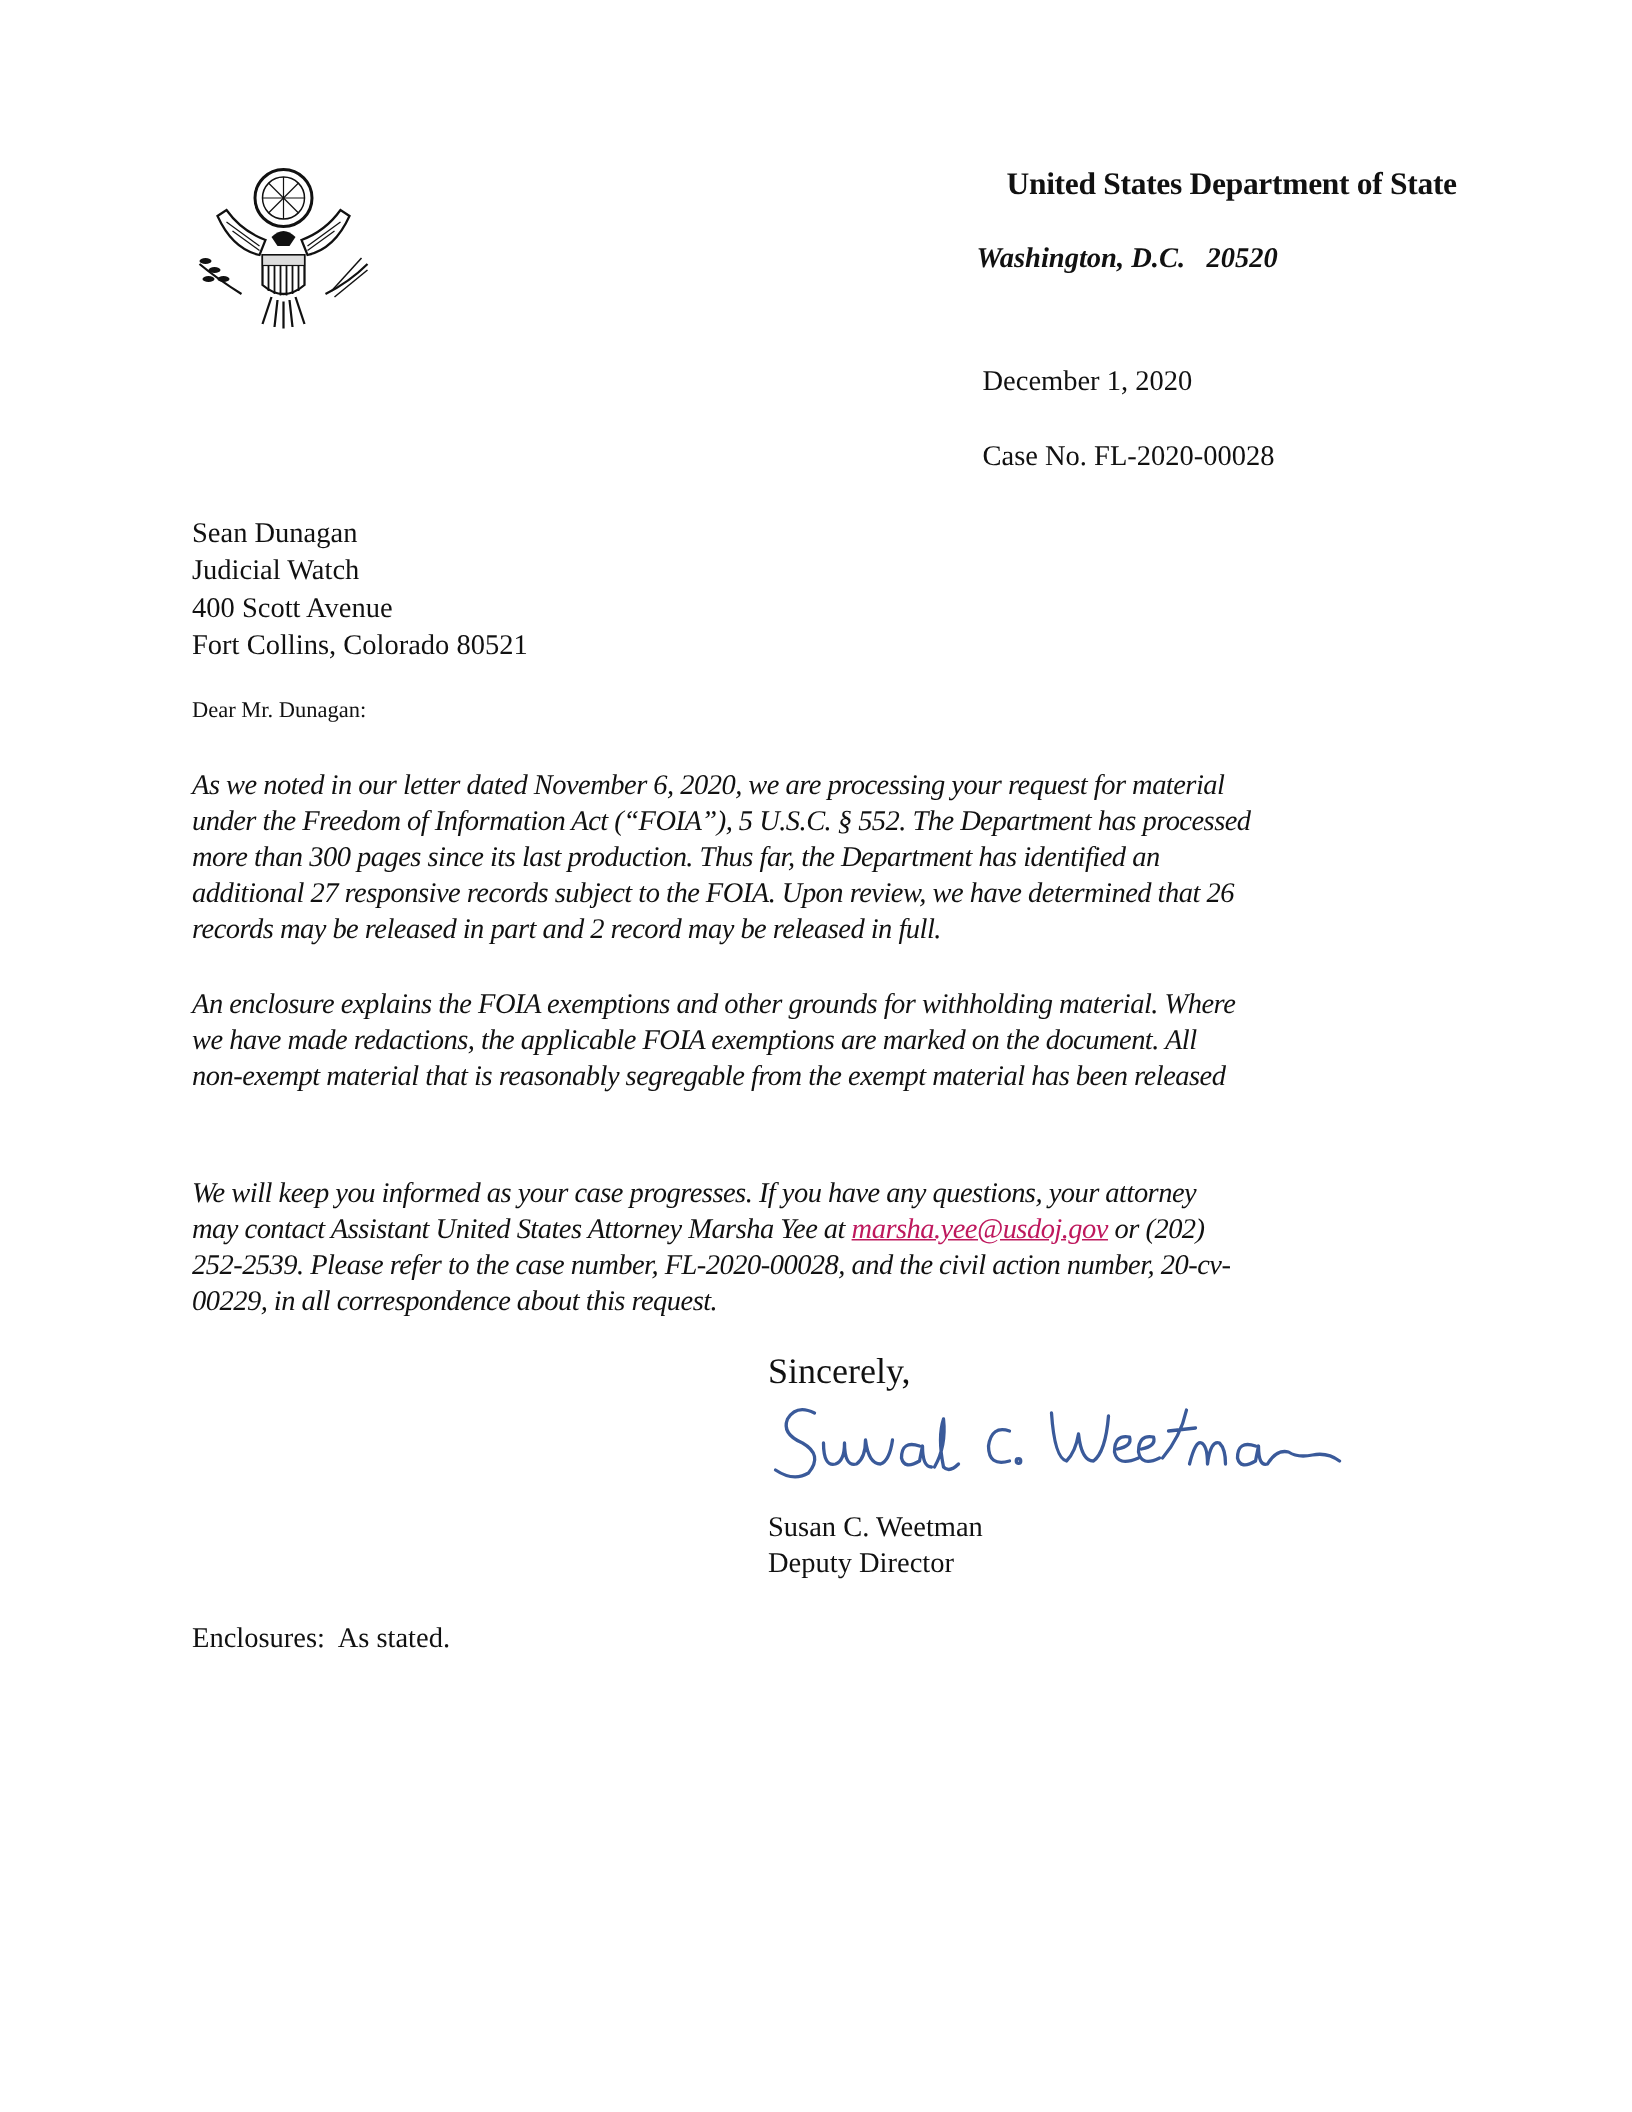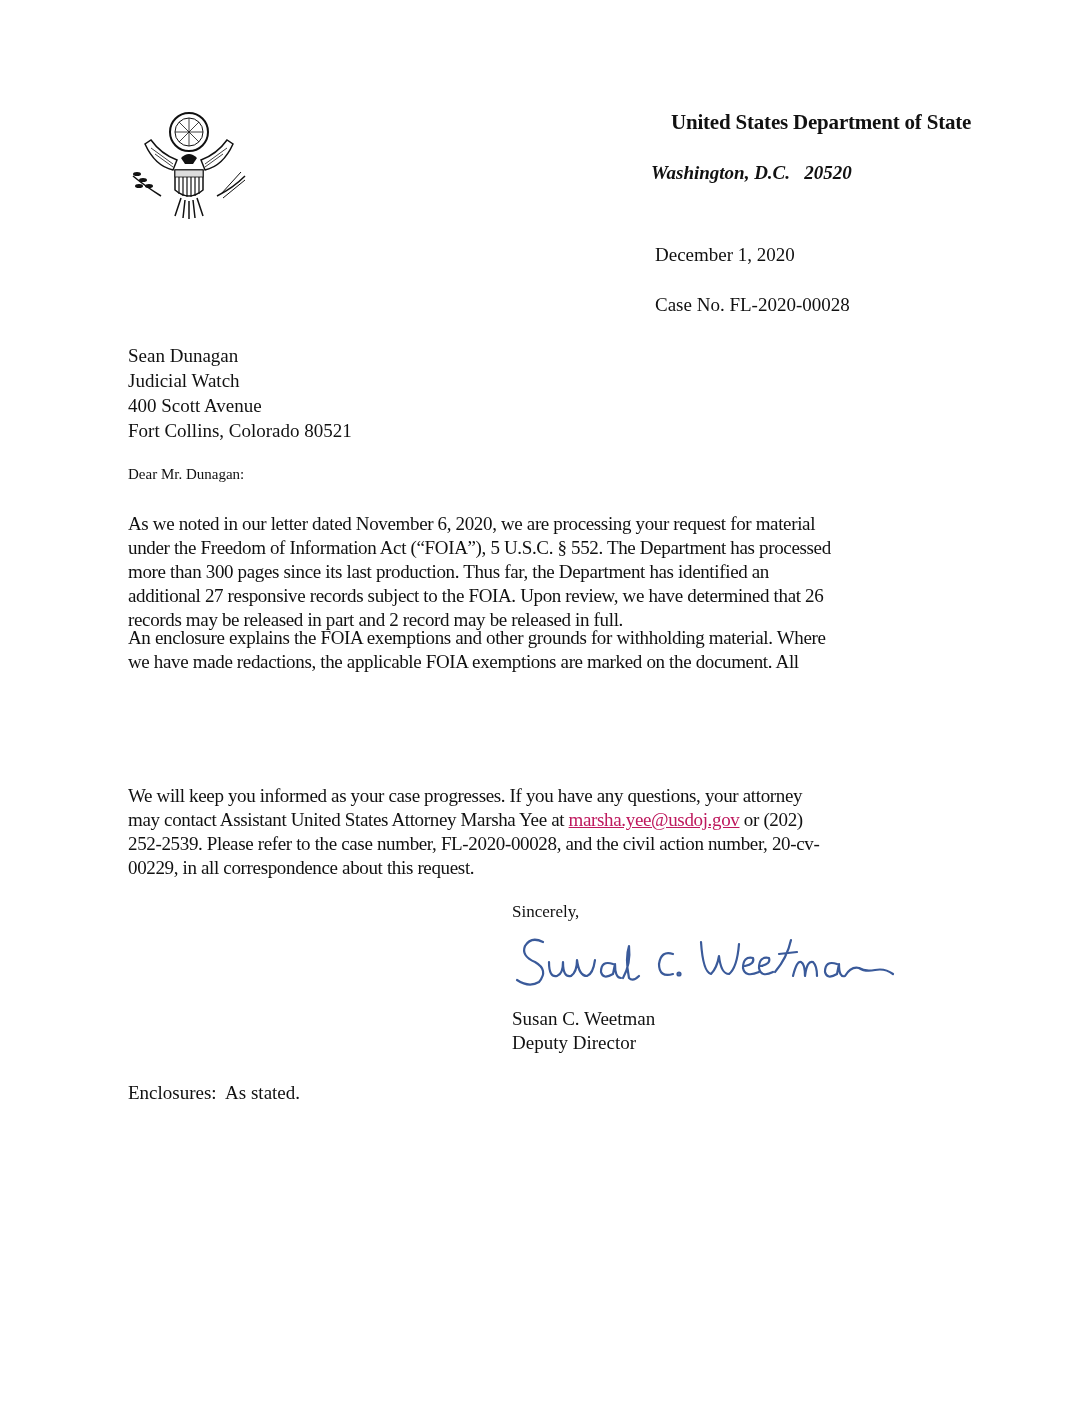--- a/index.html
+++ b/index.html
@@ -10,27 +10,27 @@
     }
     .abs { position: absolute; }
     .seal { left: 125px; top: 106px; width: 130px; height: 115px; }
     .dept { left: 651px; top: 110px; font-size: 21px; font-weight: bold; letter-spacing: -0.2px; margin-left: 20px; }
     .city { left: 651px; top: 162px; font-size: 19px; font-weight: bold; font-style: italic; white-space: pre; }
     .date { left: 655px; top: 244px; font-size: 19px; }
     .case { left: 655px; top: 294px; font-size: 19px; }
     .addr { left: 128px; top: 343px; font-size: 19px; line-height: 25px; }
     .addr div { white-space: nowrap; }
     .salut { left: 128px; top: 466px; font-size: 15px; }
-    .para { left: 128px; width: 840px; font-size: 19px; line-height: 24px; letter-spacing: -0.35px; }
+    .para { left: 128px; width: 840px; font-size: 19px; line-height: 24px; letter-spacing: -0.35px; font-style: italic; }
     .p1 { top: 512px; }
-    .p2 { top: 626px; }
+    .p2 { top: 658px; }
     .p3 { top: 784px; }
     .para .ln { white-space: nowrap; display: block; }
     a.email { color: #be185d; text-decoration: underline; }
-    .close { left: 512px; top: 902px; font-size: 17px; }
+    .close { left: 512px; top: 902px; font-size: 24px; }
     .sig { left: 505px; top: 928px; width: 425px; height: 75px; }
     .signame { left: 512px; top: 1007px; font-size: 19px; line-height: 24px; }
     .signame div { white-space: nowrap; }
     .encl { left: 128px; top: 1082px; font-size: 19px; white-space: pre; }
   </style>
 </head>
 <body>
 
 <div class="abs seal">
   <svg width="130" height="115" viewBox="0 0 130 115">
@@ -103,20 +103,21 @@
   <span class="ln">As we noted in our letter dated November 6, 2020, we are processing your request for material</span>
   <span class="ln">under the Freedom of Information Act (“FOIA”), 5 U.S.C. § 552.  The Department has processed</span>
   <span class="ln">more than 300 pages since its last production.  Thus far, the Department has identified an</span>
   <span class="ln">additional 27 responsive records subject to the FOIA.  Upon review, we have determined that 26</span>
   <span class="ln">records may be released in part and 2 record may be released in full.</span>
 </div>
 
 <div class="abs para p2">
   <span class="ln">An enclosure explains the FOIA exemptions and other grounds for withholding material.  Where</span>
   <span class="ln">we have made redactions, the applicable FOIA exemptions are marked on the document.  All</span>
+  <span class="ln">non-exempt material that is reasonably segregable from the exempt material has been released</span>
 </div>
 
 <div class="abs para p3">
   <span class="ln">We will keep you informed as your case progresses.  If you have any questions, your attorney</span>
   <span class="ln"><span>may contact Assistant United States Attorney Marsha Yee at </span><a class="email" href="#">marsha.yee@usdoj.gov</a><span> or (202)</span></span>
   <span class="ln">252-2539.  Please refer to the case number, FL-2020-00028, and the civil action number, 20-cv-</span>
   <span class="ln">00229, in all correspondence about this request.</span>
 </div>
 
 <div class="abs close">Sincerely,</div>

